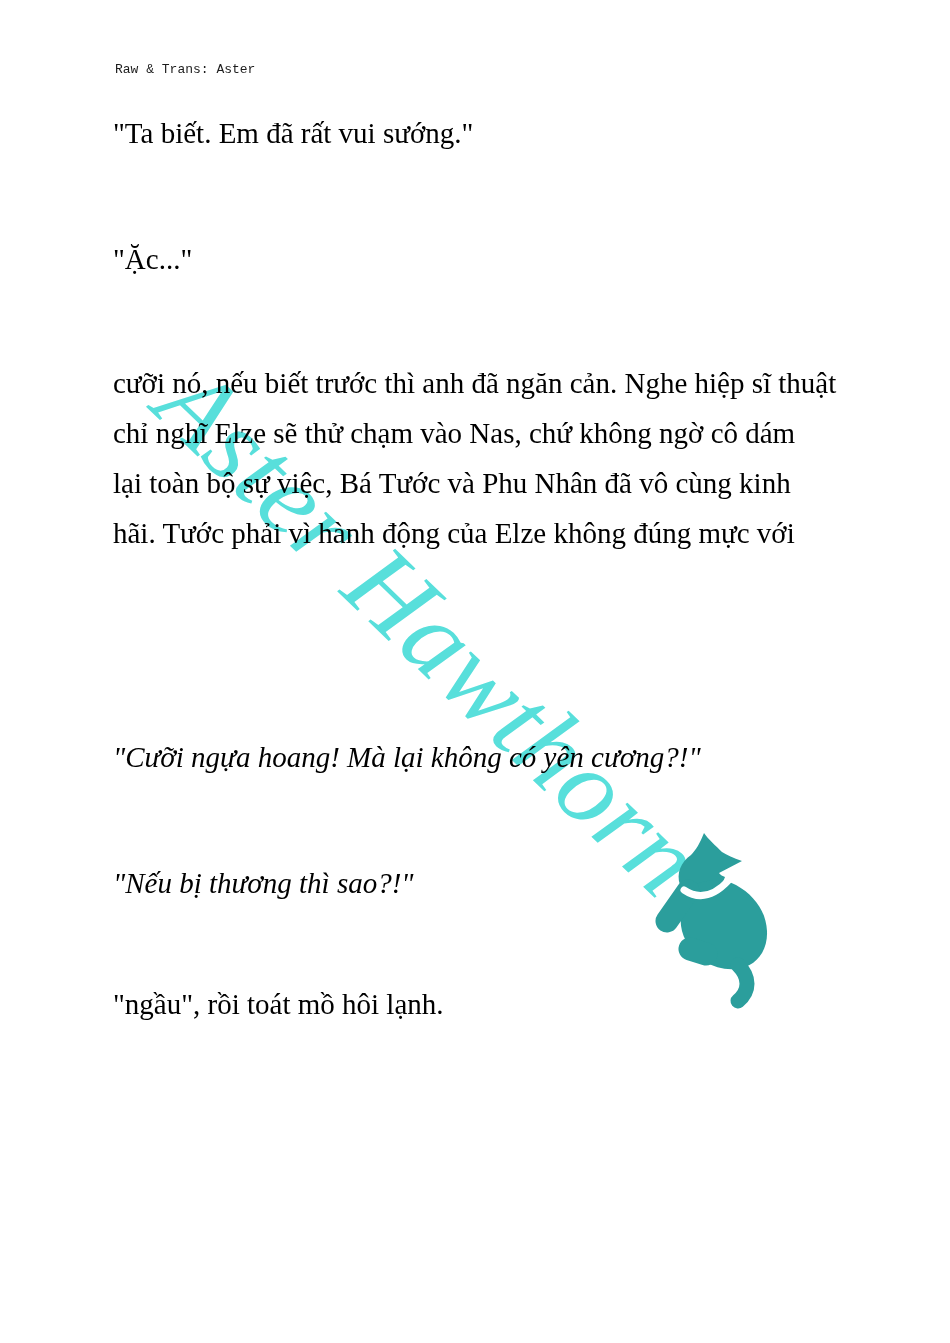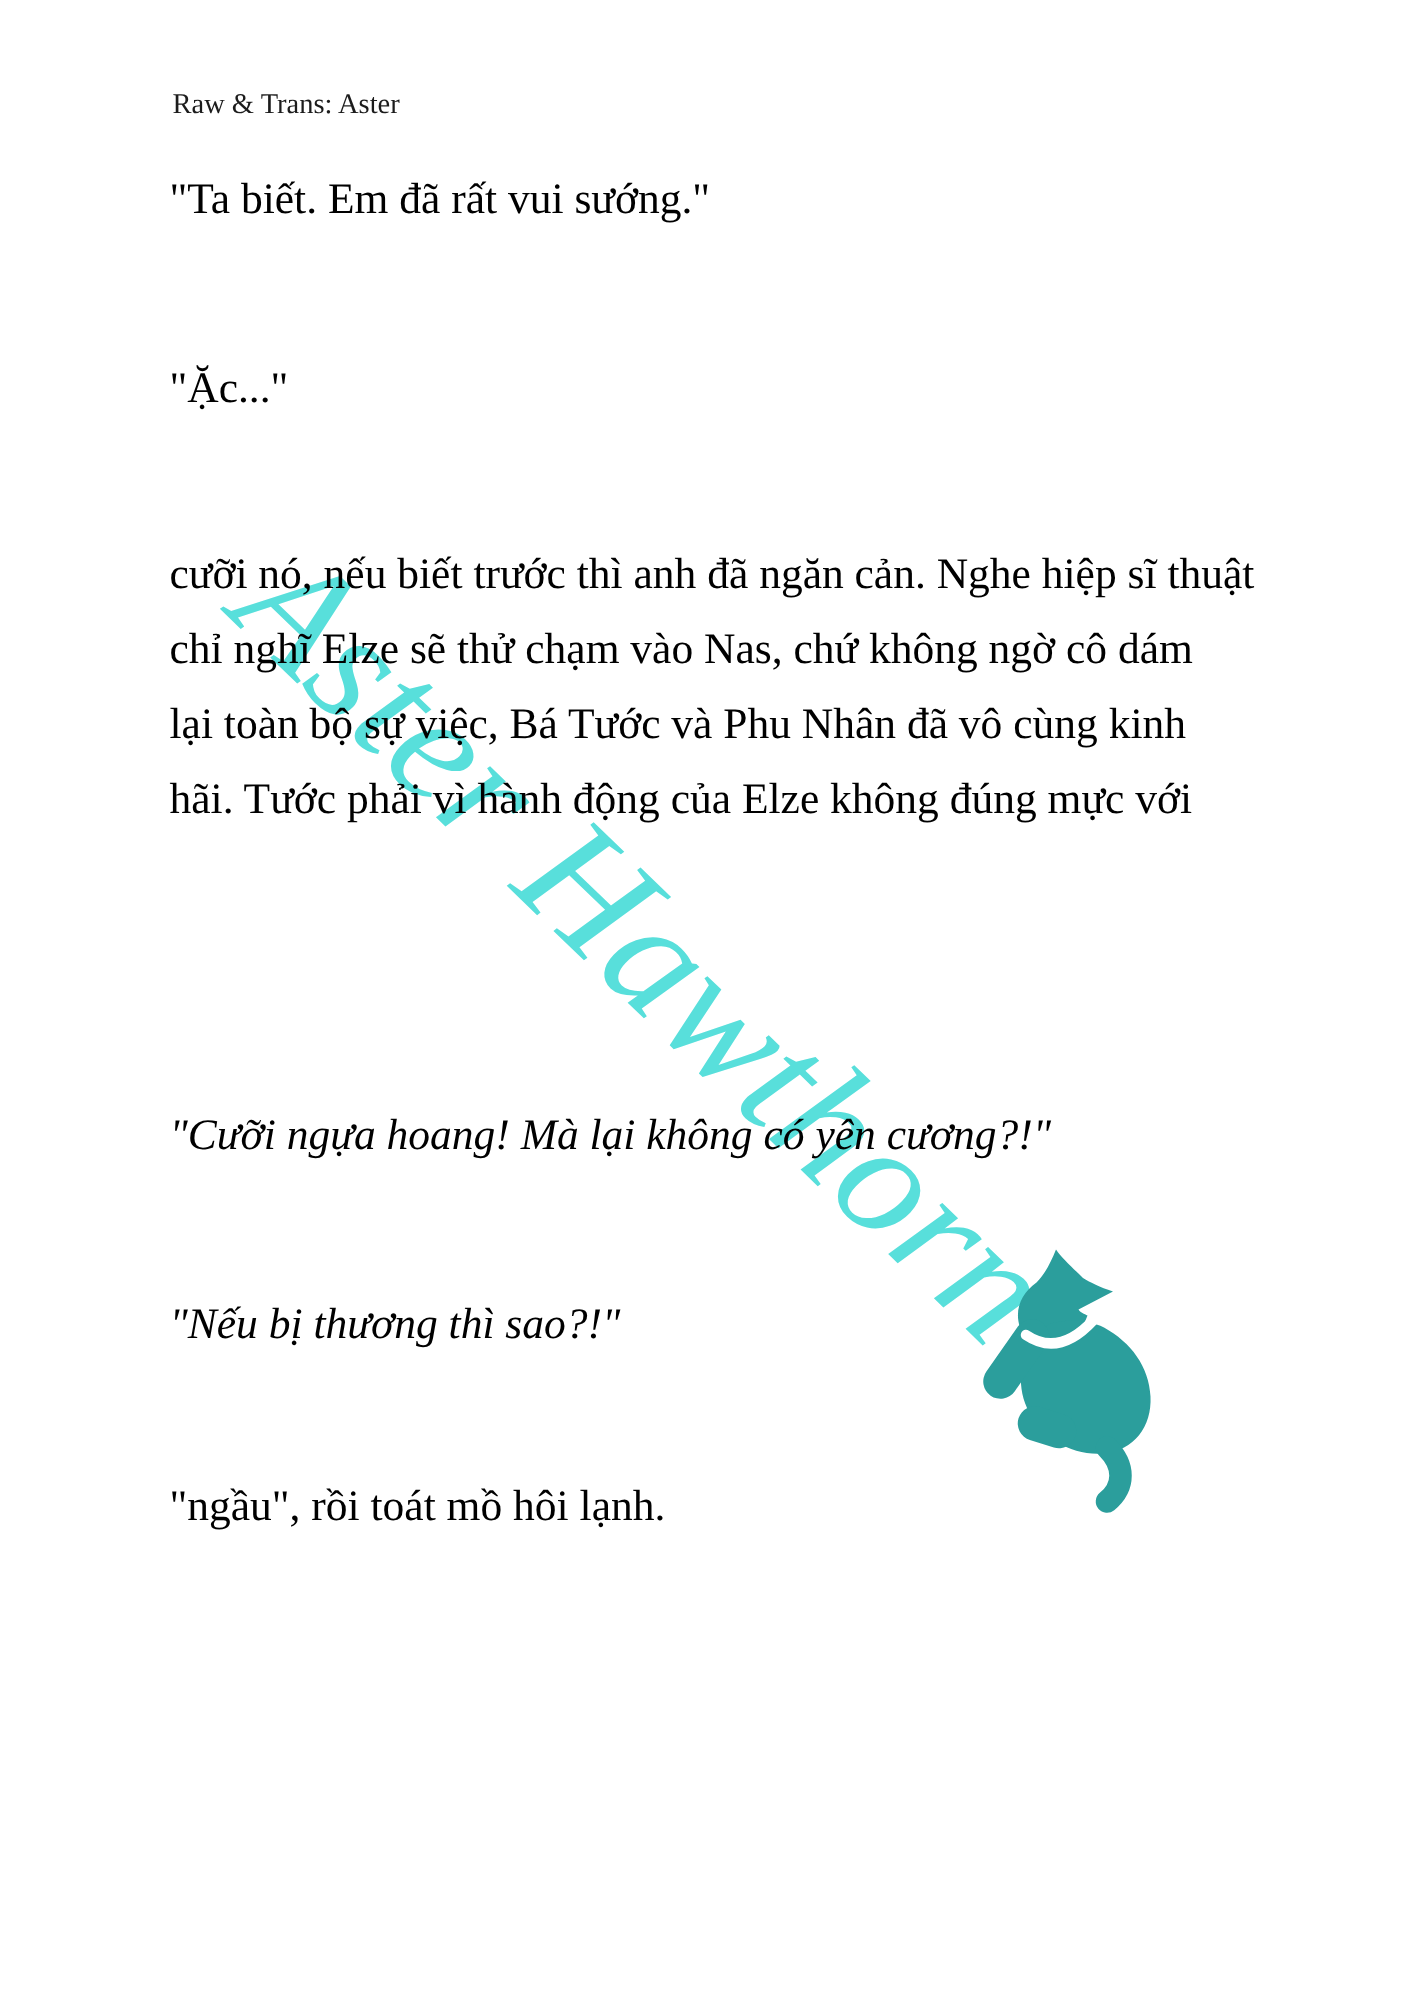--- a/index.html
+++ b/index.html
@@ -28,22 +28,22 @@
   .cat{
     position:absolute;
     left:654px; top:827px;
     width:120px; height:186px;
     z-index:2;
   }
   
   .credit{
     position:absolute;
     left:115px; top:59px;
-    font-family:Liberation Serif, serif;
-    font-size:19px; line-height:22px;
+    font-family:Liberation Mono, monospace;
+    font-size:13px; line-height:22px;
     color:#1c1c1c;
     z-index:3;
   }
   .para{
     position:absolute;
     left:113px;
     font-size:29px;
     line-height:50px;
     white-space:nowrap;
     z-index:3;

